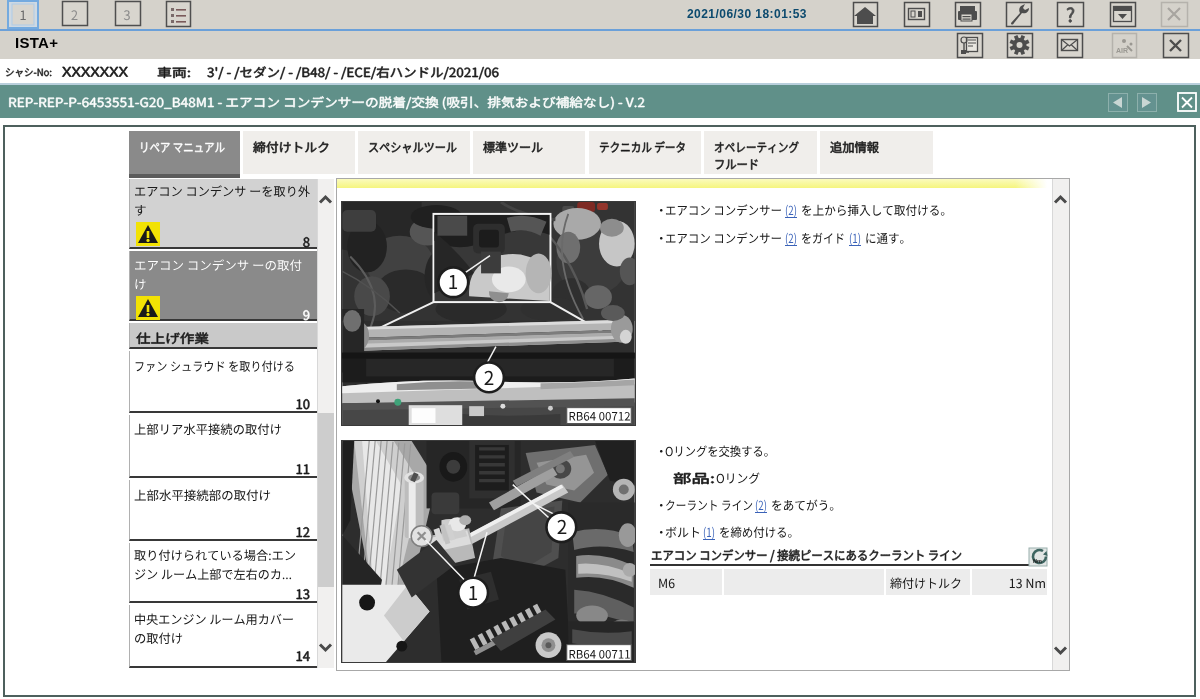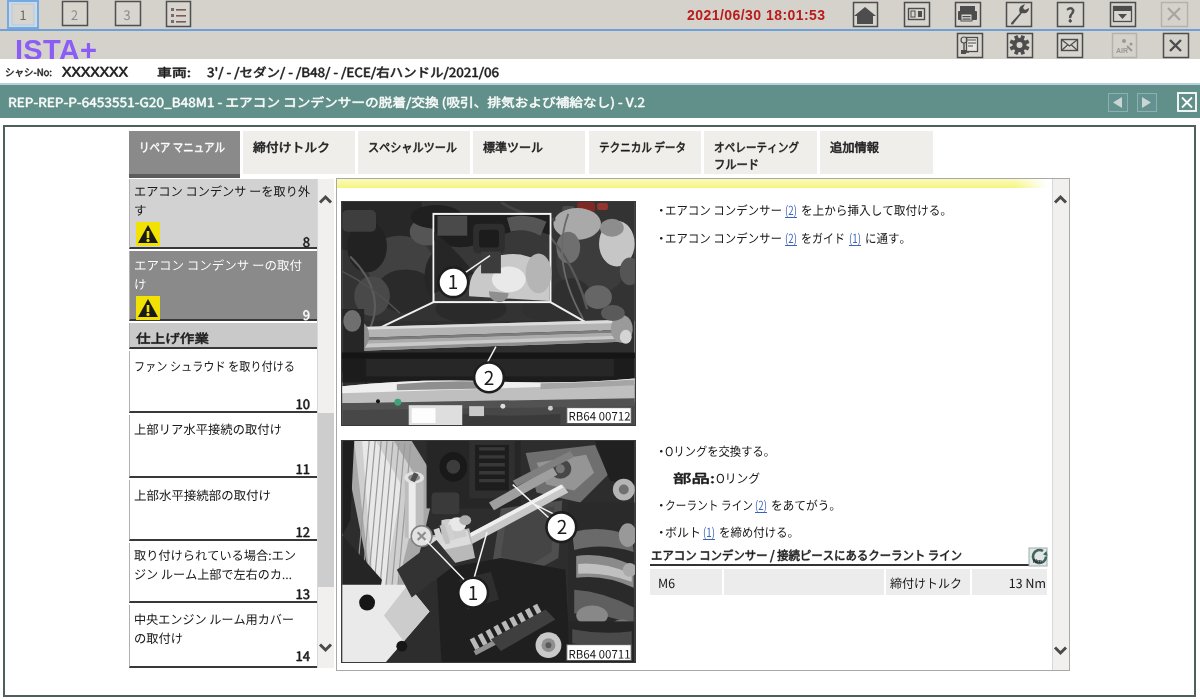--- a/index.html
+++ b/index.html
@@ -1,22 +1,22 @@
 <!DOCTYPE html>
 <html><head><meta charset="utf-8"><style>
 * { margin:0; padding:0; box-sizing:border-box; }
 html,body { width:1200px; height:699px; background:#fff; overflow:hidden;
   font-family:"Liberation Sans", sans-serif; position:relative; }
 .abs { position:absolute; }
 </style></head><body>
 <div class="abs" style="left:0;top:0;width:1200px;height:29px;background:#d5d2cb"></div>
 <div class="abs" style="left:0;top:29px;width:1200px;height:2px;background:#6ba0d9"></div>
 <div class="abs" style="left:0;top:31px;width:1200px;height:28px;background:#d5d2cb"></div>
-<div class="abs" style="left:15px;top:34px;font-size:29px;font-weight:bold;color:#8b5cf6;letter-spacing:0.3px">ISTA+</div>
-<div class="abs" style="left:687px;top:7px;width:150px;font-size:14px;font-weight:bold;color:#b91c1c;letter-spacing:0.45px">2021/06/30 18:01:53</div>
+<div class="abs" style="left:15px;top:34px;font-size:15px;font-weight:bold;color:#000000;letter-spacing:0.3px">ISTA+</div>
+<div class="abs" style="left:687px;top:7px;width:150px;font-size:12px;font-weight:bold;color:#0c4a6e;letter-spacing:0.45px">2021/06/30 18:01:53</div>
 <div class="abs" style="left:0;top:59px;width:1200px;height:24px;background:#ffffff"></div>
 <div class="abs" style="left:0;top:83px;width:1200px;height:2px;background:#b9cfdc"></div>
 <div class="abs" style="left:0;top:85px;width:1200px;height:33px;background:#609089"></div>
 <div class="abs" style="left:3px;top:125px;width:1193px;height:572px;border:2px solid #4d605d;background:#fff"></div>
 <div class="abs" style="left:243px;top:131px;width:112px;height:43px;background:#f0eeeb"></div>
 <div class="abs" style="left:358px;top:131px;width:112px;height:43px;background:#f0eeeb"></div>
 <div class="abs" style="left:473px;top:131px;width:112px;height:43px;background:#f0eeeb"></div>
 <div class="abs" style="left:589px;top:131px;width:112px;height:43px;background:#f0eeeb"></div>
 <div class="abs" style="left:704px;top:131px;width:113px;height:43px;background:#f0eeeb"></div>
 <div class="abs" style="left:820px;top:131px;width:113px;height:43px;background:#f0eeeb"></div>

